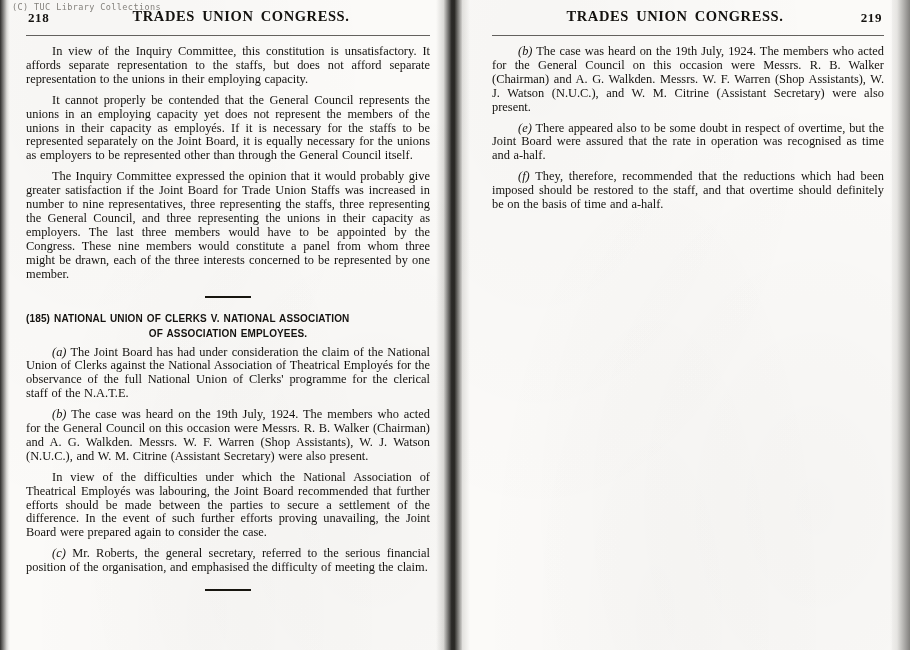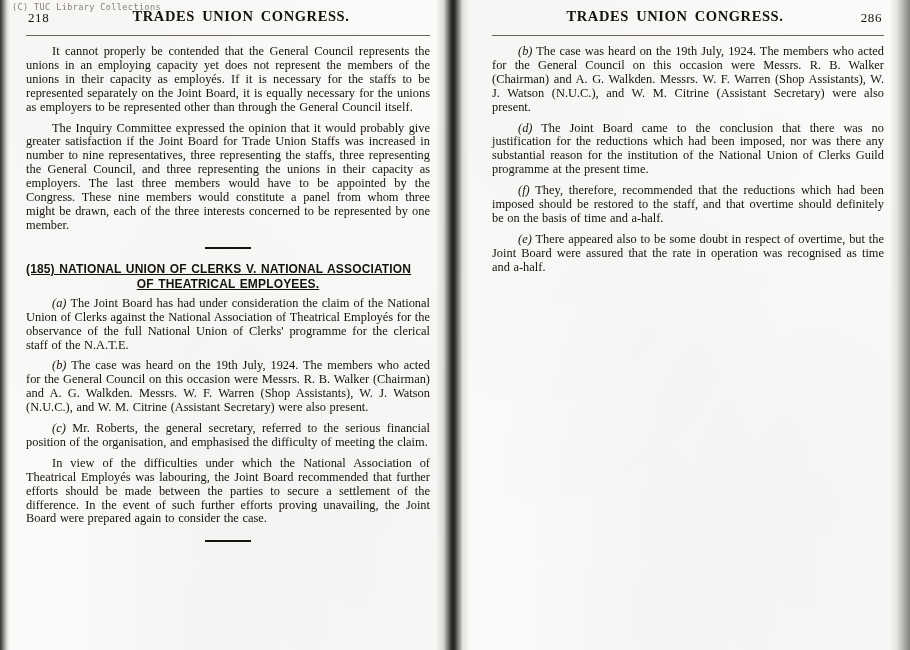--- a/index.html
+++ b/index.html
@@ -91,21 +91,21 @@
     height: 24px;
     margin-top: 8px;
     font-size: 14.5px;
     font-weight: bold;
     letter-spacing: .6px;
   }
   .runhead .folio {
     position: absolute;
     top: 2px;
     font-size: 13px;
-    font-weight: normal;
+    font-weight: bold;
   }
   .col.verso .runhead .folio { left: 2px; }
   .col.recto .runhead .folio { right: 2px; }
   .runhead .title {
     display: block;
     text-align: center;
     font-size: 14.5px;
     word-spacing: 3px;
   }
   .col.verso .runhead .title { padding-left: 26px; }
@@ -131,27 +131,26 @@
   
   .divider {
     width: 46px;
     height: 2px;
     background: #17150f;
     margin: 14px auto 13px auto;
   }
   h2.section {
     font-family: "Liberation Sans", sans-serif;
     font-weight: bold;
-    font-size: 12px;
+    font-size: 10px;
     line-height: 15px;
     letter-spacing: .15px;
     word-spacing: 1px;
     margin: 0 0 5px 0;
     text-align: center;
-    text-decoration: underline;
   }
   h2.section .l1 { display: block; text-align: left; }
   h2.section .l2 { display: block; text-align: center; }
 
   em { font-style: italic; }
 </style>
 </head>
 <body>
 
 <div id="page">
@@ -162,49 +161,49 @@
   <div id="watermark">(C) TUC Library Collections</div>
 
   <div class="col verso">
 
     <div class="runhead">
       <span class="folio">218</span>
       <span class="title">TRADES UNION CONGRESS.</span>
     </div>
     <div class="headrule"></div>
 
+    <p class="para">In view of the Inquiry Committee, this constitution is unsatisfactory. It affords separate representation to the staffs, but does not afford separate representation to the unions in their employing capacity.</p>
     <p class="para">It cannot properly be contended that the General Council represents the unions in an employing capacity yet does not represent the members of the unions in their capacity as employés. If it is necessary for the staffs to be represented separately on the Joint Board, it is equally necessary for the unions as employers to be represented other than through the General Council itself.</p>
     <p class="para">The Inquiry Committee expressed the opinion that it would probably give greater satisfaction if the Joint Board for Trade Union Staffs was increased in number to nine representatives, three representing the staffs, three representing the General Council, and three representing the unions in their capacity as employers. The last three members would have to be appointed by the Congress. These nine members would constitute a panel from whom three might be drawn, each of the three interests concerned to be represented by one member.</p>
 
     <div class="divider"></div>
 
     <h2 class="section">
       <span class="l1">(185) NATIONAL UNION OF CLERKS V. NATIONAL ASSOCIATION</span>
-      <span class="l2">OF THEATRICAL EMPLOYEES.</span>
+      <span class="l2">OF ASSOCIATION EMPLOYEES.</span>
     </h2>
 
     <p class="para"><em>(a)</em> The Joint Board has had under consideration the claim of the National Union of Clerks against the National Association of Theatrical Employés for the observance of the full National Union of Clerks' programme for the clerical staff of the N.A.T.E.</p>
     <p class="para"><em>(b)</em> The case was heard on the 19th July, 1924. The members who acted for the General Council on this occasion were Messrs. R. B. Walker (Chairman) and A. G. Walkden. Messrs. W. F. Warren (Shop Assistants), W. J. Watson (N.U.C.), and W. M. Citrine (Assistant Secretary) were also present.</p>
+    <p class="para">In view of the difficulties under which the National Association of Theatrical Employés was labouring, the Joint Board recommended that further efforts should be made between the parties to secure a settlement of the difference. In the event of such further efforts proving unavailing, the Joint Board were prepared again to consider the case.</p>
     <p class="para"><em>(c)</em> Mr. Roberts, the general secretary, referred to the serious financial position of the organisation, and emphasised the difficulty of meeting the claim.</p>
-    <p class="para">In view of the difficulties under which the National Association of Theatrical Employés was labouring, the Joint Board recommended that further efforts should be made between the parties to secure a settlement of the difference. In the event of such further efforts proving unavailing, the Joint Board were prepared again to consider the case.</p>
 
     <div class="divider"></div>
 
   </div>
 
   <div class="col recto">
 
     <div class="runhead">
-      <span class="folio">286</span>
+      <span class="folio">219</span>
       <span class="title">TRADES UNION CONGRESS.</span>
     </div>
     <div class="headrule"></div>
 
     <p class="para"><em>(b)</em> The case was heard on the 19th July, 1924. The members who acted for the General Council on this occasion were Messrs. R. B. Walker (Chairman) and A. G. Walkden. Messrs. W. F. Warren (Shop Assistants), W. J. Watson (N.U.C.), and W. M. Citrine (Assistant Secretary) were also present.</p>
-    <p class="para"><em>(d)</em> The Joint Board came to the conclusion that there was no justification for the reductions which had been imposed, nor was there any substantial reason for the institution of the National Union of Clerks Guild programme at the present time.</p>
+    <p class="para"><em>(e)</em> There appeared also to be some doubt in respect of overtime, but the Joint Board were assured that the rate in operation was recognised as time and a-half.</p>
     <p class="para"><em>(f)</em> They, therefore, recommended that the reductions which had been imposed should be restored to the staff, and that overtime should definitely be on the basis of time and a-half.</p>
-    <p class="para"><em>(e)</em> There appeared also to be some doubt in respect of overtime, but the Joint Board were assured that the rate in operation was recognised as time and a-half.</p>
   </div>
 
   <div id="gutter"></div>
   <div id="edge-left"></div>
   <div id="edge-right"></div>
 </div>
 
 </body></html>

